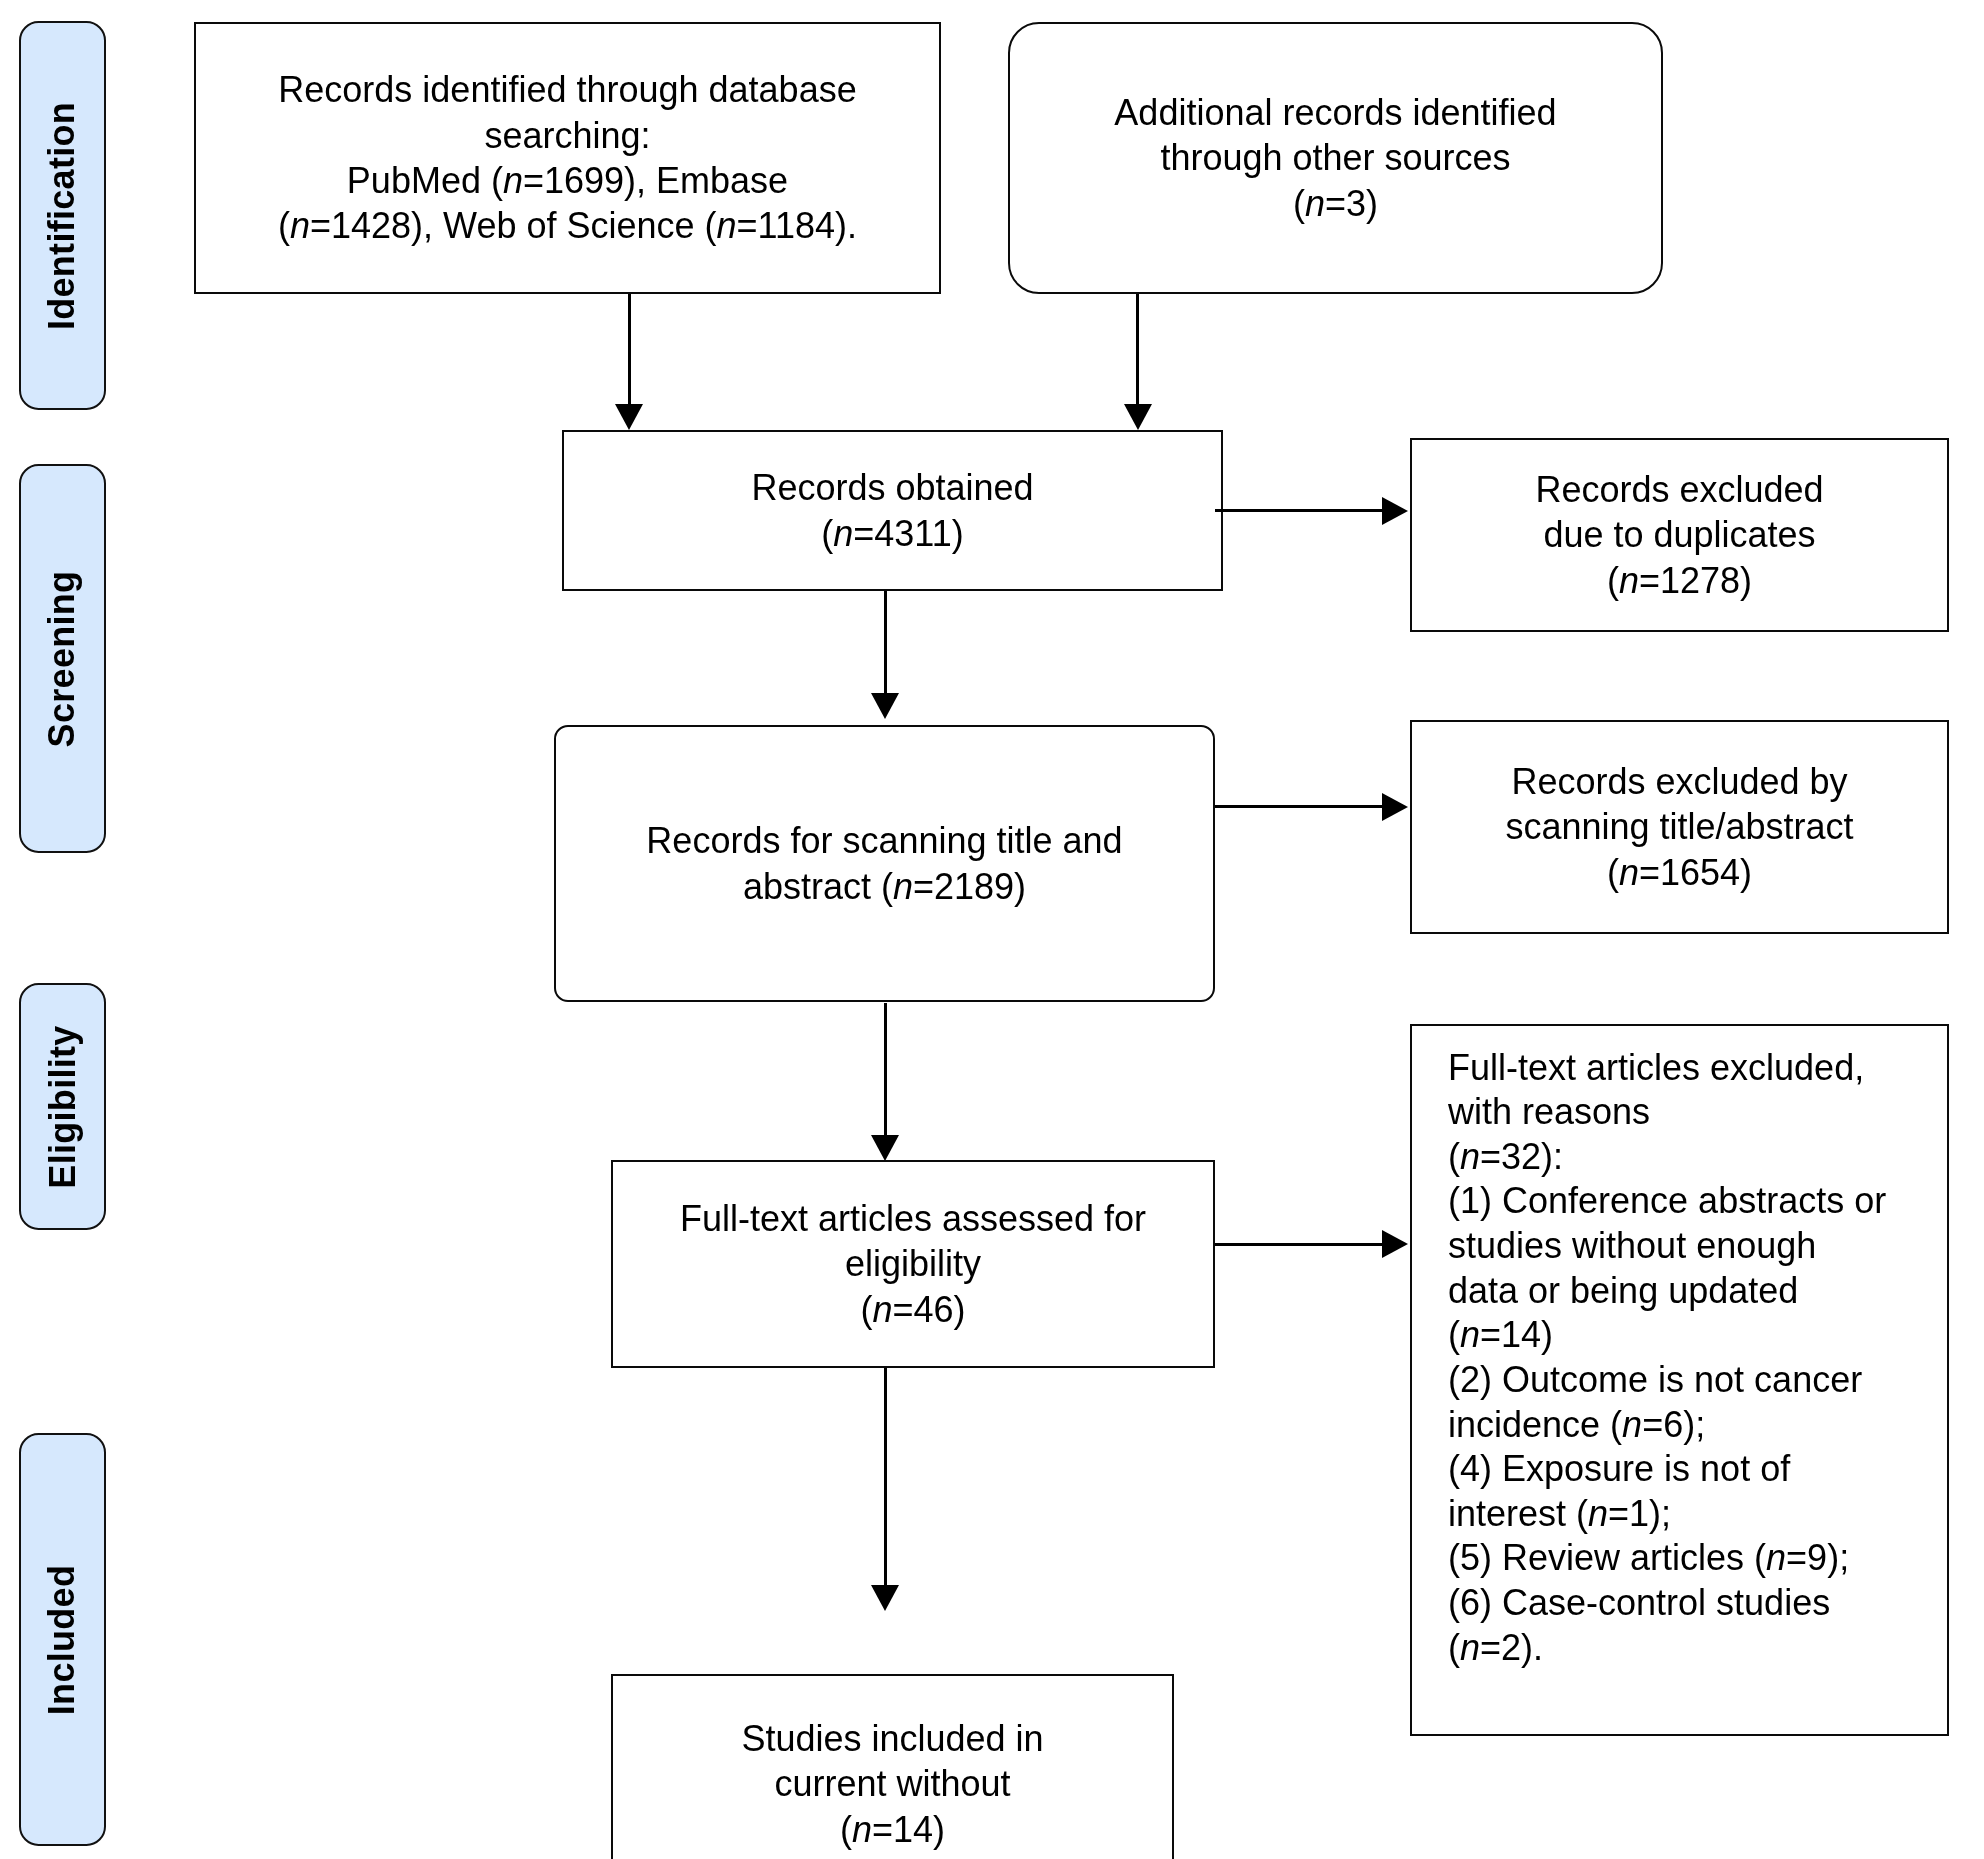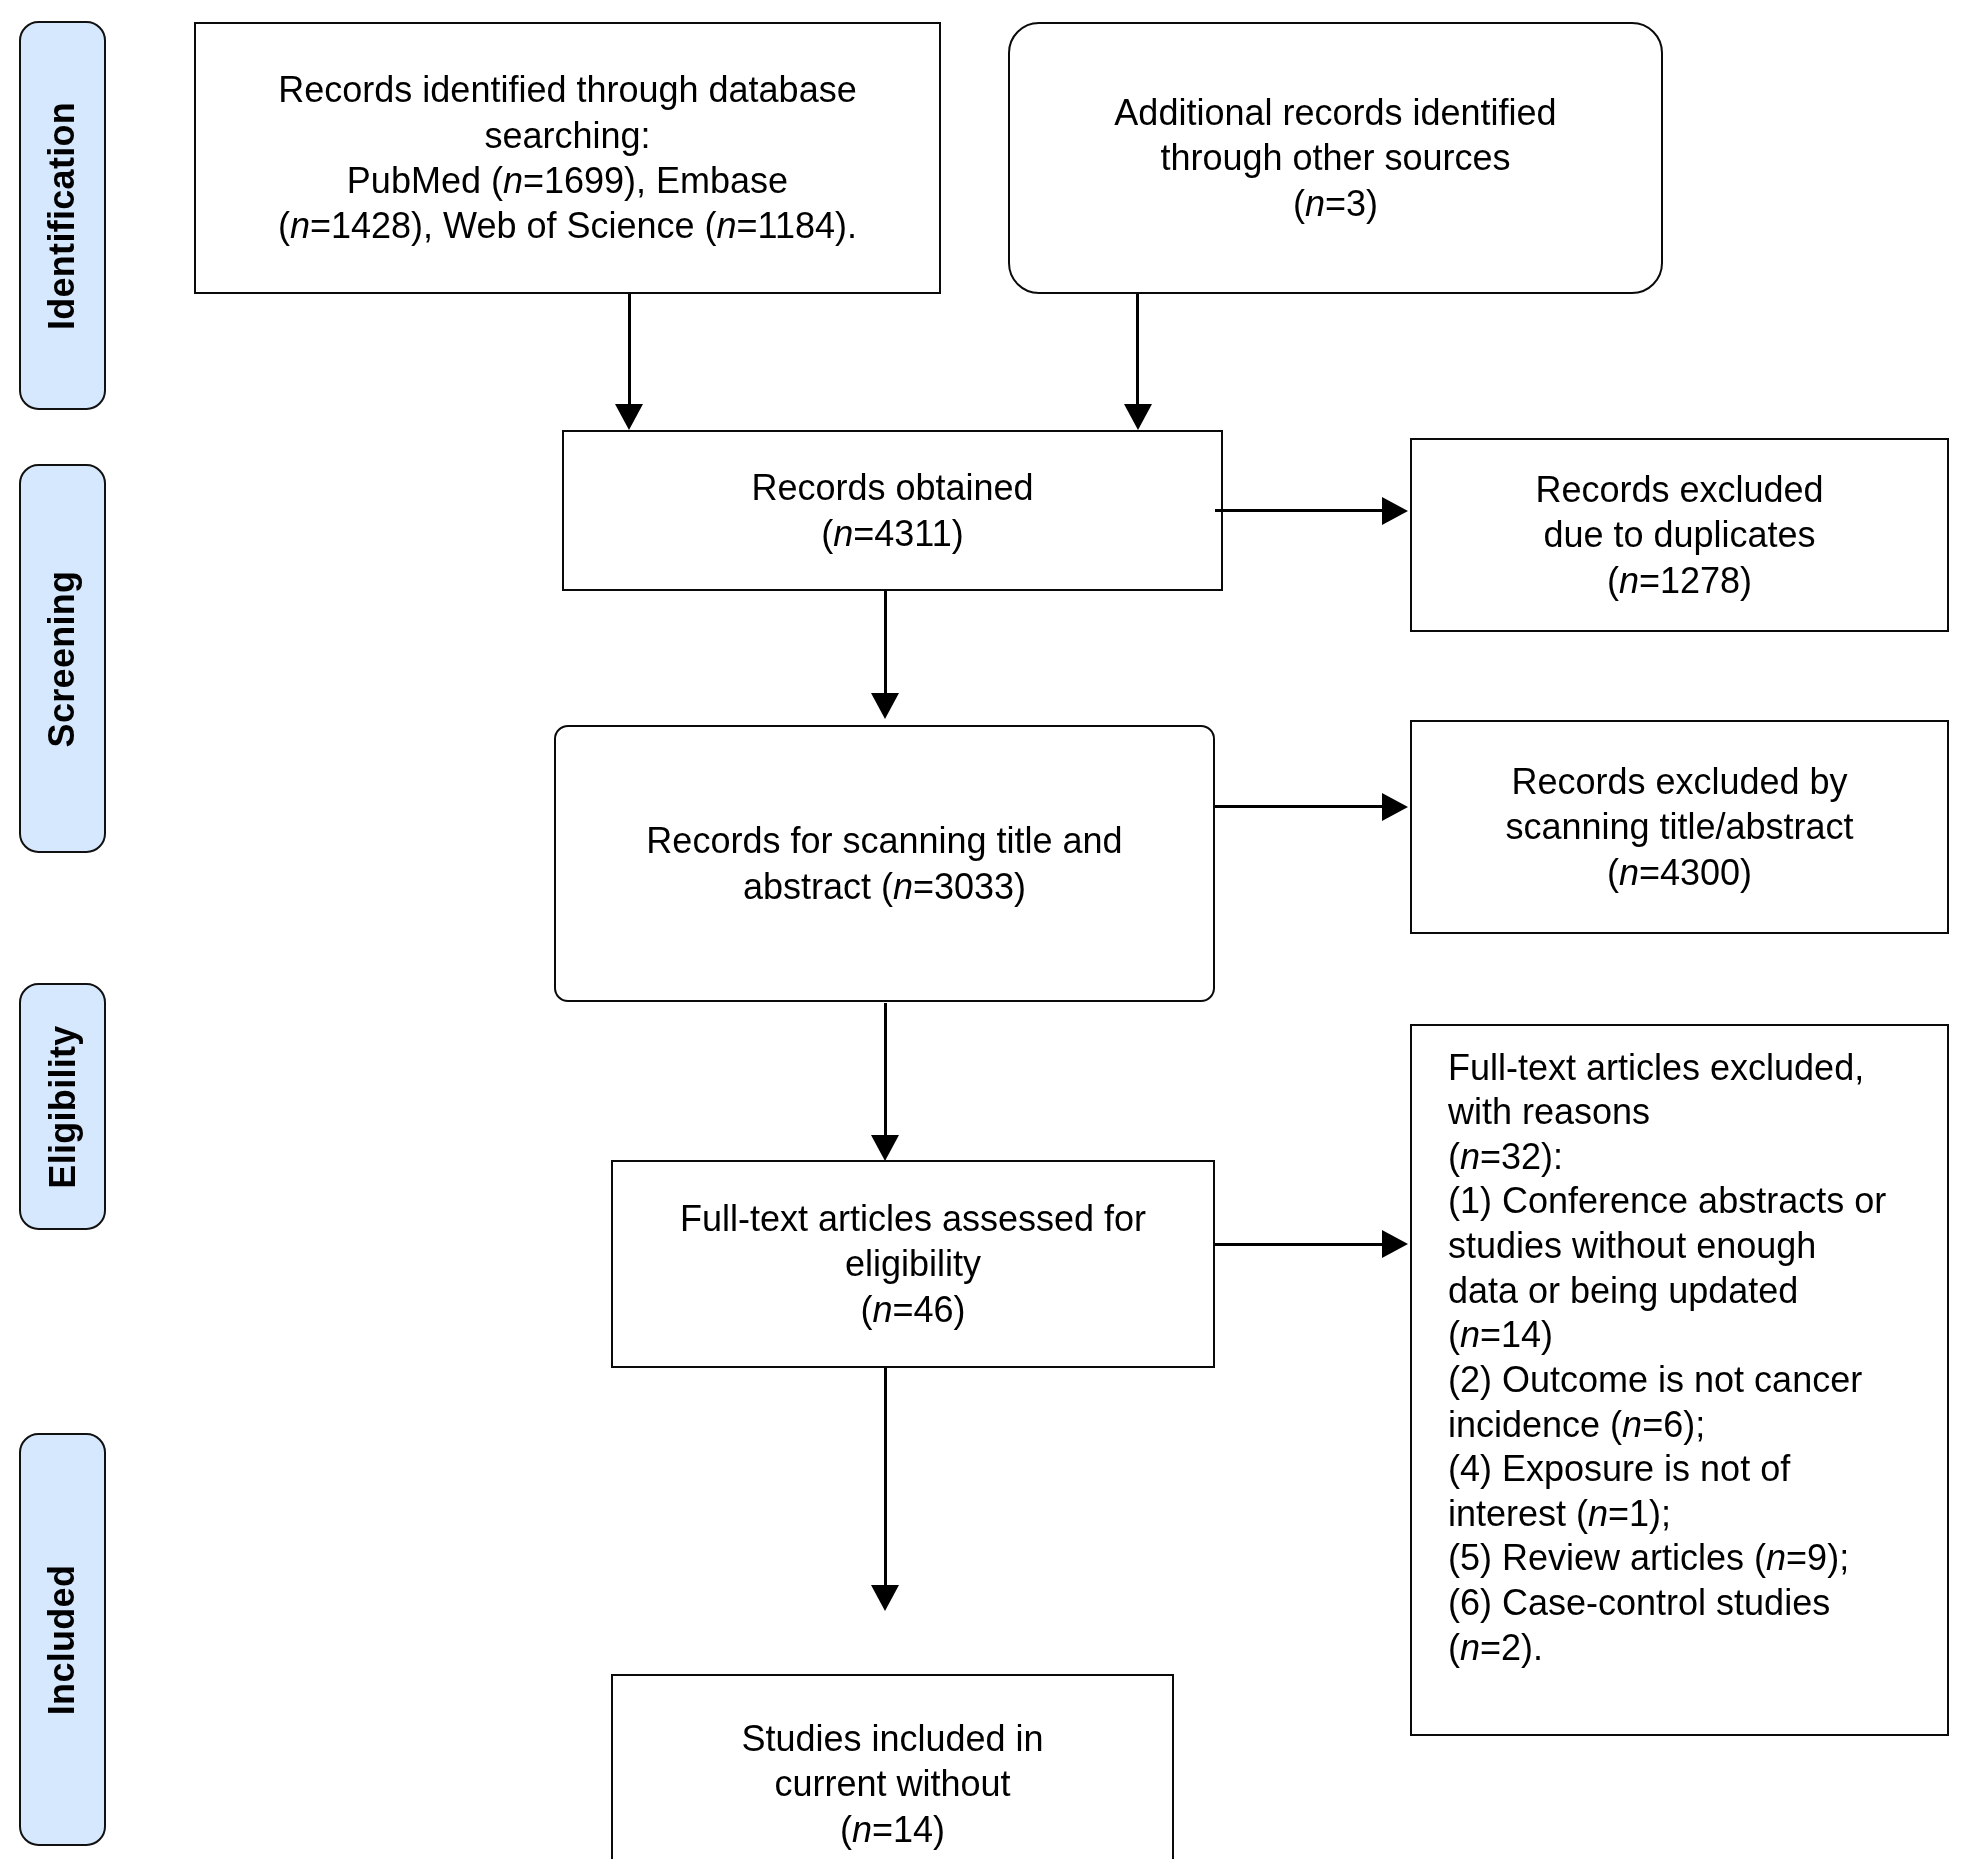--- a/index.html
+++ b/index.html
@@ -157,29 +157,29 @@
 
   <div class="hline" style="left:1215px; top:509px; width:169px;"></div>
   <div class="arrow-right" style="left:1382px; top:497px;"></div>
 
   <div class="vline" style="left:884px; top:591px; height:110px;"></div>
   <div class="arrow-down" style="left:871px; top:693px;"></div>
 
   <div class="node" style="left:554px; top:725px; width:661px; height:277px;border-radius:14px;">
     <div class="txt">
       <span>Records for scanning title and</span><br>
-      <span>abstract (</span><span class="it">n</span><span>=3033)</span>
+      <span>abstract (</span><span class="it">n</span><span>=2189)</span>
     </div>
   </div>
 
   <div class="node" style="left:1410px; top:720px; width:539px; height:214px;">
     <div class="txt">
       <span>Records excluded by</span><br>
       <span>scanning title/abstract</span><br>
-      <span>(</span><span class="it">n</span><span>=4300)</span>
+      <span>(</span><span class="it">n</span><span>=1654)</span>
     </div>
   </div>
 
   <div class="hline" style="left:1215px; top:805px; width:169px;"></div>
   <div class="arrow-right" style="left:1382px; top:793px;"></div>
 
   <div class="vline" style="left:884px; top:1003px; height:140px;"></div>
   <div class="arrow-down" style="left:871px; top:1135px;"></div>
 
   <div class="node" style="left:611px; top:1160px; width:604px; height:208px;">

